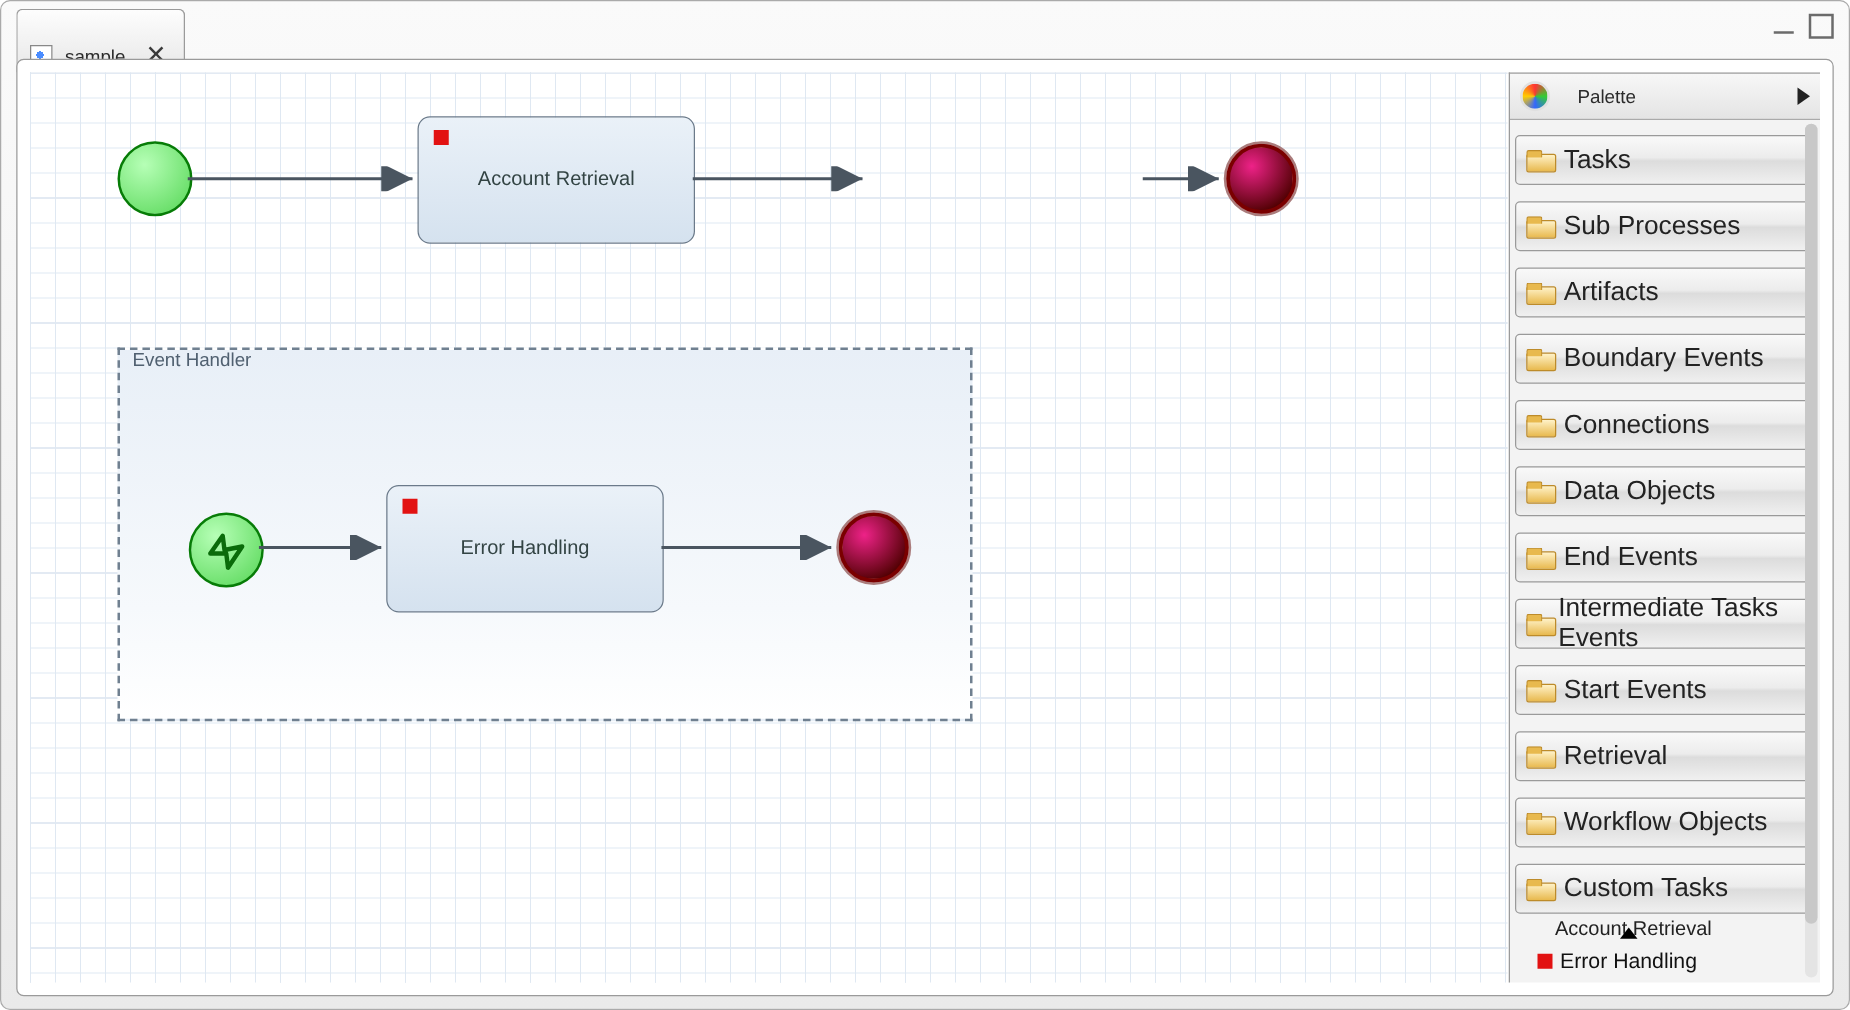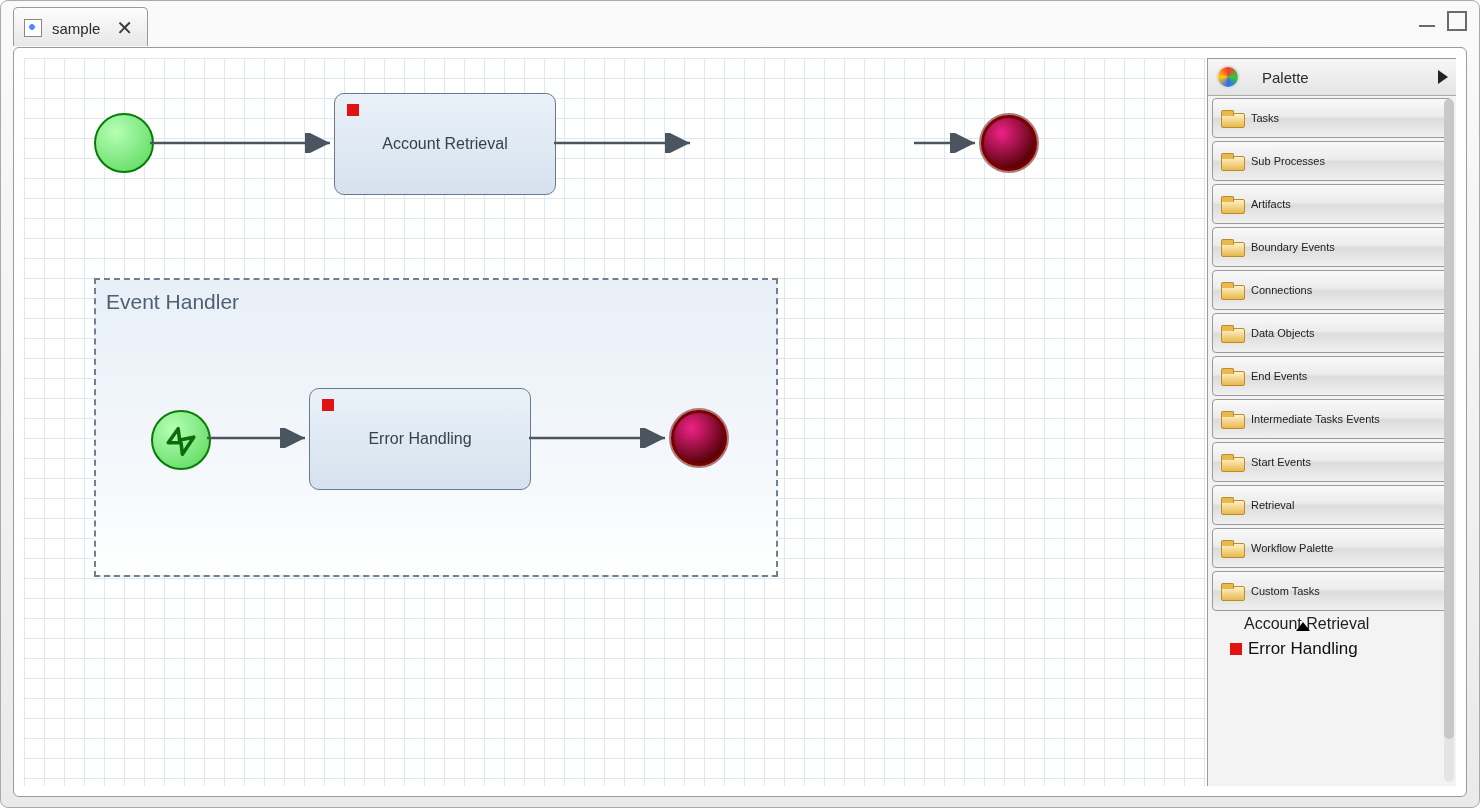--- a/index.html
+++ b/index.html
@@ -1,19 +1,19 @@
 <!DOCTYPE html>
 <html><head>
 <meta charset="utf-8">
 <style>
   html,body{margin:0;padding:0;font-family:Arial,Helvetica,sans-serif;font-size:15px;color:#2b2b2b;overflow:hidden;background:#fff}
   .app{width:1480px;height:808px;position:relative;border:1px solid #aaa;border-radius:8px;background:linear-gradient(to bottom,#fafafa,#eaeaea);box-sizing:border-box}
   
   .tabbar{position:absolute;top:6px;left:12px;right:12px;height:40px}
-  .tab{display:inline-flex;align-items:center;gap:10px;padding:6px 14px 4px 10px;background:linear-gradient(to bottom,#fdfdfd,#e7e7e7);border:1px solid #9a9a9a;border-bottom:none;border-top-left-radius:5px;border-top-right-radius:5px;height:28px}
+  .tab{display:inline-flex;align-items:flex-end;gap:10px;padding:18px 14px 4px 10px;background:linear-gradient(to bottom,#fdfdfd,#e7e7e7);border:1px solid #9a9a9a;border-bottom:none;border-top-left-radius:5px;border-top-right-radius:5px;height:28px}
   .tab .file-ic{width:18px;height:18px;display:inline-block;position:relative}
   .tab .file-ic::before{content:"";position:absolute;inset:0;background:#fff;border:1px solid #888}
   .tab .file-ic::after{content:"";position:absolute;left:3px;top:3px;width:10px;height:10px;background:radial-gradient(circle,#4a8cff 40%,#fff 42%)}
   .tab .close-x{font-family:inherit;font-size:20px;line-height:1;color:#3a3a3a;margin-left:6px}
   .win-btns{position:absolute;right:12px;top:10px;display:flex;gap:12px}
   .win-btns .sq{width:16px;height:16px;border:2px solid #6b6b6b;display:inline-block}
   .win-btns .min{width:16px;height:6px;border:2px solid #6b6b6b;border-top:none;border-left:none;border-right:none;display:inline-block;margin-top:8px}
   
   .panel{position:absolute;left:12px;right:12px;top:46px;bottom:10px;background:#fff;border:1px solid #9a9a9a;border-radius:6px;overflow:hidden}
   .canvas{position:absolute;left:10px;top:10px;right:260px;bottom:10px;background-color:#fff;
@@ -29,30 +29,30 @@
   .start-ev{width:56px;height:56px;border-radius:50%;background:radial-gradient(circle at 35% 30%,#b6ffb6,#56d656);border:2px solid #077c07}
   .signal-ev{width:56px;height:56px;border-radius:50%;background:radial-gradient(circle at 35% 30%,#b6ffb6,#56d656);border:2px solid #077c07;display:flex;align-items:center;justify-content:center}
   .signal-ev svg{width:34px;height:34px}
   .end-ev{width:56px;height:56px;border-radius:50%;background:radial-gradient(circle at 35% 30%,#eaa,#cf6b6b);display:flex;align-items:center;justify-content:center}
   .end-ev .ring1{position:relative;width:50px;height:50px;border-radius:50%;background:radial-gradient(circle at 35% 30%,#e28,#4e0000 80%);border:3px solid #7a0000}
   .end-ev{border:2px solid #aa7c7c}
   .task{width:220px;height:100px;border:1px solid #6b7a8a;border-radius:10px;background:linear-gradient(to bottom,#eaf1f8,#d5e2ef);display:flex;align-items:center;justify-content:center;color:#344;font-size:16px;position:relative}
   .task .redsq{position:absolute;left:12px;top:10px;width:12px;height:12px;background:#e21212}
   .svc-ic{position:absolute;left:6px;top:4px;width:28px;height:28px}
   .subproc{border:2px dashed #708090;border-radius:0;background:linear-gradient(to bottom,#e8eff7,#f6f9fc 70%,#fff);position:absolute}
-  .subproc-label{position:absolute;left:10px;top:10px;color:#506070;font-size:21px}
+  .subproc-label{position:absolute;left:10px;top:0;color:#506070;font-size:15px}
   
   svg.conn{position:absolute;pointer-events:none}
   
   .palette{position:absolute;right:10px;top:10px;bottom:10px;width:248px;border-left:1px solid #9a9a9a;border-top:1px solid #9a9a9a;background:#f3f3f3;overflow:hidden}
   .pal-head{height:36px;border-bottom:1px solid #aaa;display:flex;align-items:center;gap:22px;padding:0 8px;background:linear-gradient(to bottom,#f7f7f7,#e4e4e4)}
   .pal-head .pal-ic{width:20px;height:20px;border-radius:50%;background:conic-gradient(#f33,#3c3,#36f,#fc0,#f33);border:2px solid #e0e0e0}
   .pal-head .arrow{margin-left:auto;width:0;height:0;border-top:7px solid transparent;border-bottom:7px solid transparent;border-left:10px solid #222}
   .pal-scroll{position:absolute;top:36px;left:0;right:0;bottom:0;overflow:hidden}
-  .drawer{height:38px;border:1px solid #9a9a9a;border-radius:4px;margin:3px 4px 3px 4px;background:linear-gradient(to bottom,#f9f9f9 0%,#ececec 45%,#dcdcdc 52%,#f0f0f0 100%);display:flex;align-items:center;gap:8px;padding:0 8px;font-size:11px;color:#222}
+  .drawer{height:38px;border:1px solid #9a9a9a;border-radius:4px;margin:13px 4px 3px 4px;background:linear-gradient(to bottom,#f9f9f9 0%,#ececec 45%,#dcdcdc 52%,#f0f0f0 100%);display:flex;align-items:center;gap:8px;padding:0 8px;font-size:21px;color:#222}
   .folder-ic{width:22px;height:16px;position:relative;display:inline-block}
   .folder-ic::before{content:"";position:absolute;left:0;top:3px;width:22px;height:13px;background:linear-gradient(to bottom,#fff2c8,#e8b94e);border:1px solid #bd8b2a;border-radius:2px}
   .folder-ic::after{content:"";position:absolute;left:0;top:0;width:11px;height:5px;background:#e8b94e;border:1px solid #bd8b2a;border-bottom:none;border-radius:2px 2px 0 0}
   .pal-extra{margin:4px 8px 2px 36px;font-size:16px;color:#222;white-space:nowrap;overflow:hidden;position:relative}
   .pal-extra .up-tri{position:absolute;left:52px;bottom:2px;width:0;height:0;border-left:7px solid transparent;border-right:7px solid transparent;border-bottom:9px solid #000}
   .pal-extra2{margin:6px 8px 2px 22px;font-size:17px;color:#111;display:flex;align-items:center;gap:6px}
   .pal-extra2 .redsq{width:12px;height:12px;background:#e21212;display:inline-block}
   .scrollbar{position:absolute;right:2px;top:4px;width:10px;bottom:4px;background:#e4e4e4;border-radius:5px}
   .scrollbar .thumb{position:absolute;left:0;right:0;top:0;height:640px;background:#c8c8c8;border-radius:5px}
 </style>
@@ -193,21 +193,21 @@
         <div class="drawer">
             <span class="folder-ic"></span>
             <span>Start Events</span>
           </div>
         <div class="drawer">
             <span class="folder-ic"></span>
             <span>Retrieval</span>
           </div>
         <div class="drawer">
             <span class="folder-ic"></span>
-            <span>Workflow Palette</span>
+            <span>Workflow Objects</span>
           </div>
         <div class="drawer">
             <span class="folder-ic"></span>
             <span>Custom Tasks</span>
           </div>
         <div class="pal-extra">
           <span>Account Retrieval</span>
           <span class="up-tri"></span>
         </div>
         <div class="pal-extra2">

